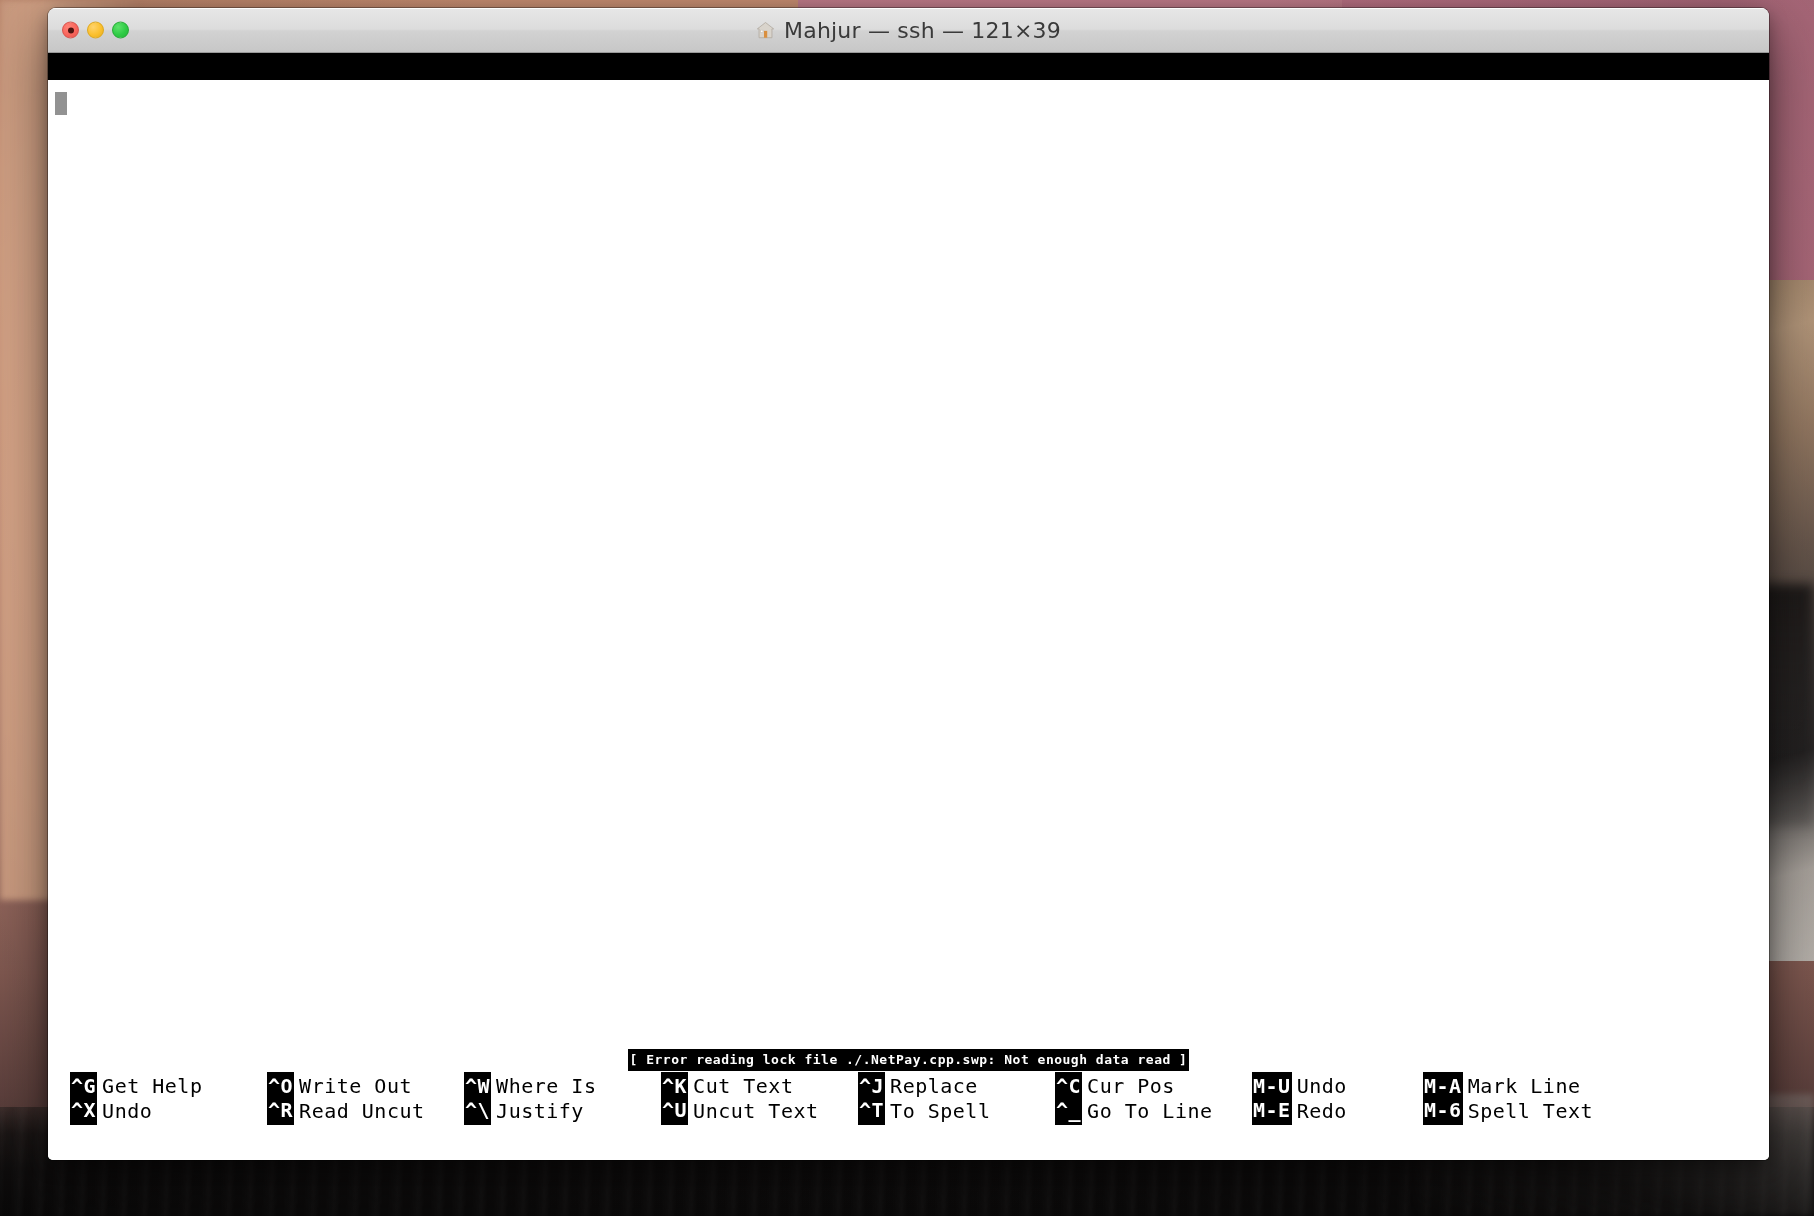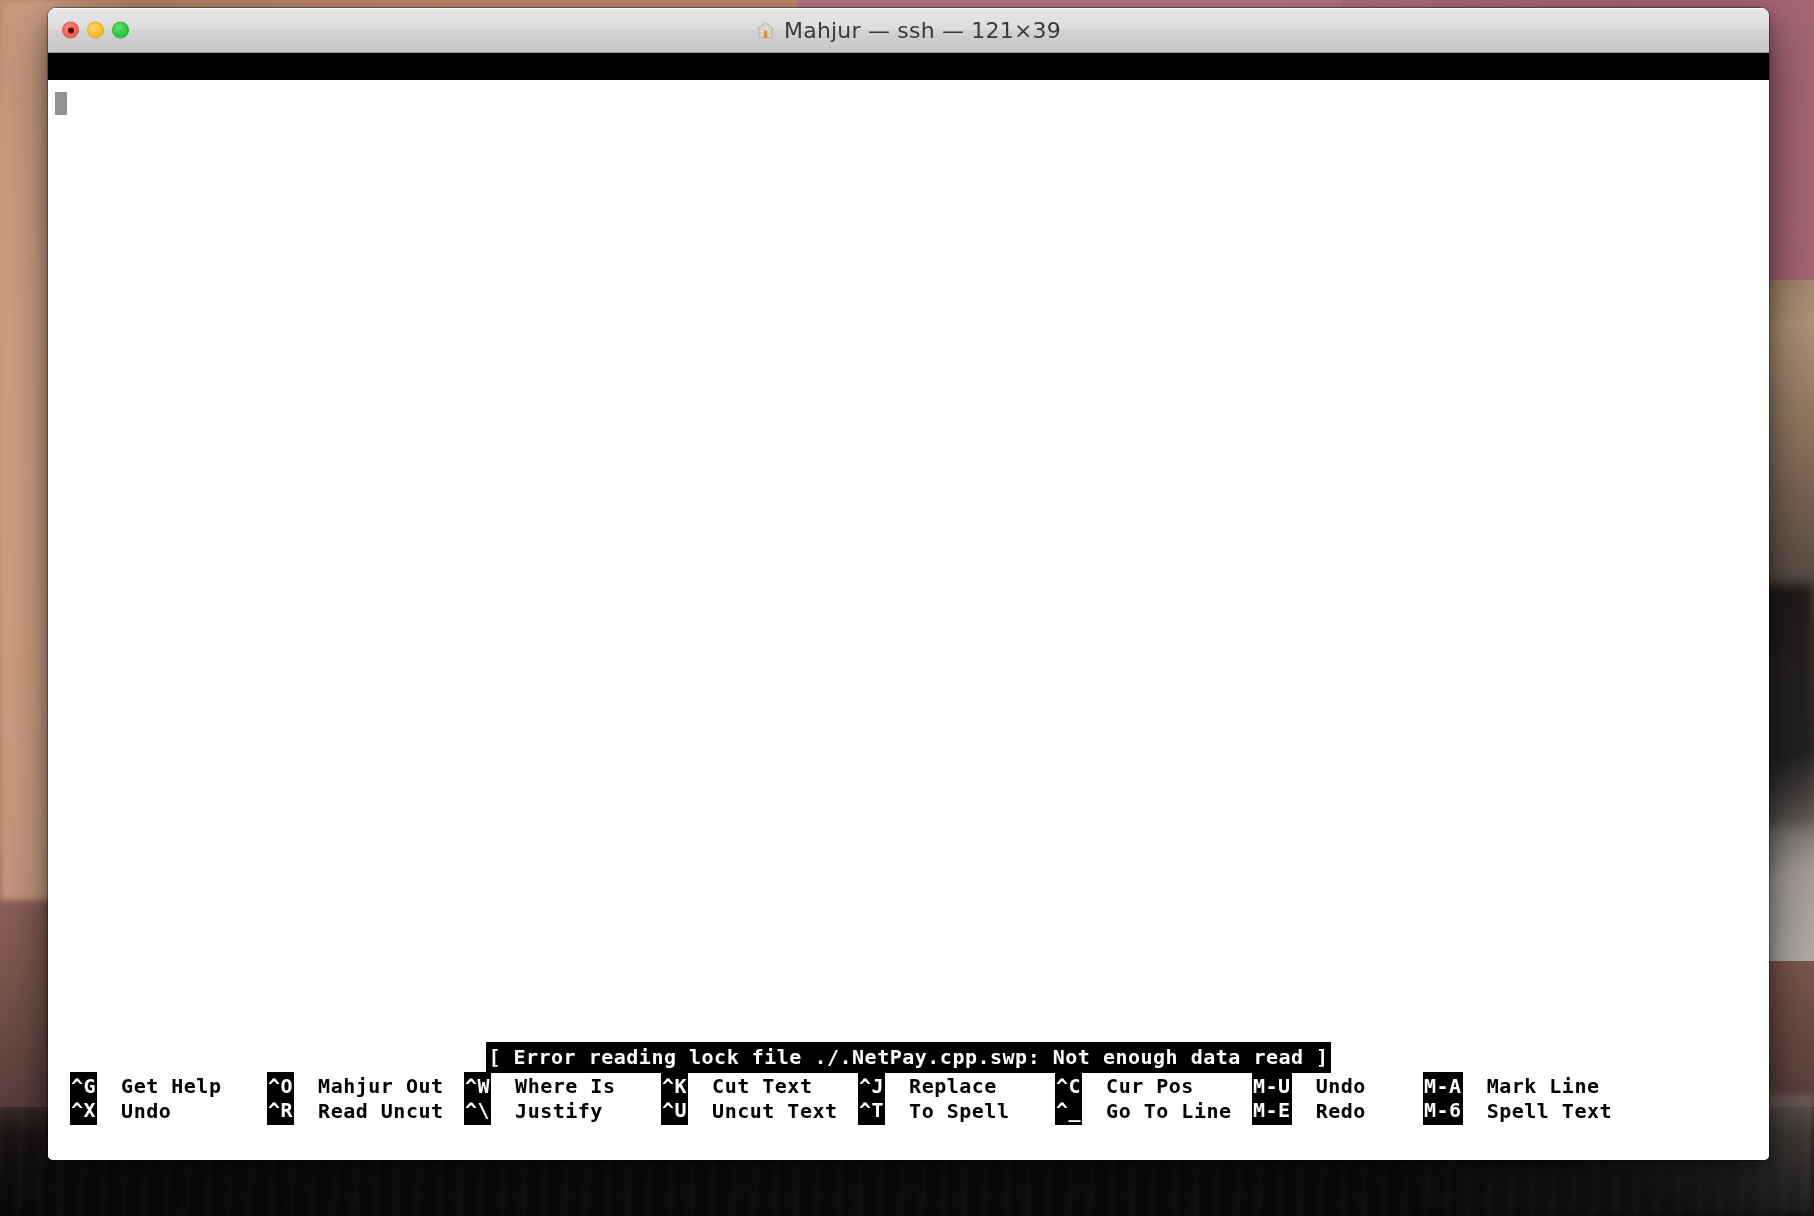--- a/index.html
+++ b/index.html
@@ -310,21 +310,21 @@
   }
   .nano-status {
     position: absolute;
     left: 0; right: 0;
     text-align: center;
   }
   .nano-status .msg {
     background: #000;
     color: #fff;
     font-family: "DejaVu Sans Mono", monospace;
-    font-size: 20px;
+    font-size: 13px;
     font-weight: bold;
     letter-spacing: 0.5px;
     padding: 3px 2px 4px;
     white-space: pre;
   }
 
   .nano-help {
     padding: 0 0 0 22px;
     font-family: "DejaVu Sans Mono", monospace;
     font-size: 20px;
@@ -342,23 +342,23 @@
   }
   .help-key {
     background: #000;
     color: #fff;
     font-weight: bold;
     padding: 2px 1px 3px;
     letter-spacing: 0.5px;
     display: inline-block;
   }
   .help-label {
-    padding-left: 24px;
+    padding-left: 5px;
     letter-spacing: 0.5px;
-    font-weight: bold;
+    font-weight: normal;
   }
 
   .w-a { width: 197px; }
   .w-b { width: 197px; }
   .w-c { width: 197px; }
   .w-d { width: 197px; }
   .w-e { width: 197px; }
   .w-f { width: 197px; }
   .w-g { width: 171px; }
   .w-h { width: auto; }
@@ -418,21 +418,21 @@
     </div>
 
     <div class="nano-help">
       <div class="help-row">
         <span class="help-cell w-a">
           <span class="help-key">^G</span>
           <span class="help-label">Get Help</span>
         </span>
         <span class="help-cell w-b">
           <span class="help-key">^O</span>
-          <span class="help-label">Mahjur Out</span>
+          <span class="help-label">Write Out</span>
         </span>
         <span class="help-cell w-c">
           <span class="help-key">^W</span>
           <span class="help-label">Where Is</span>
         </span>
         <span class="help-cell w-d">
           <span class="help-key">^K</span>
           <span class="help-label">Cut Text</span>
         </span>
         <span class="help-cell w-e">

